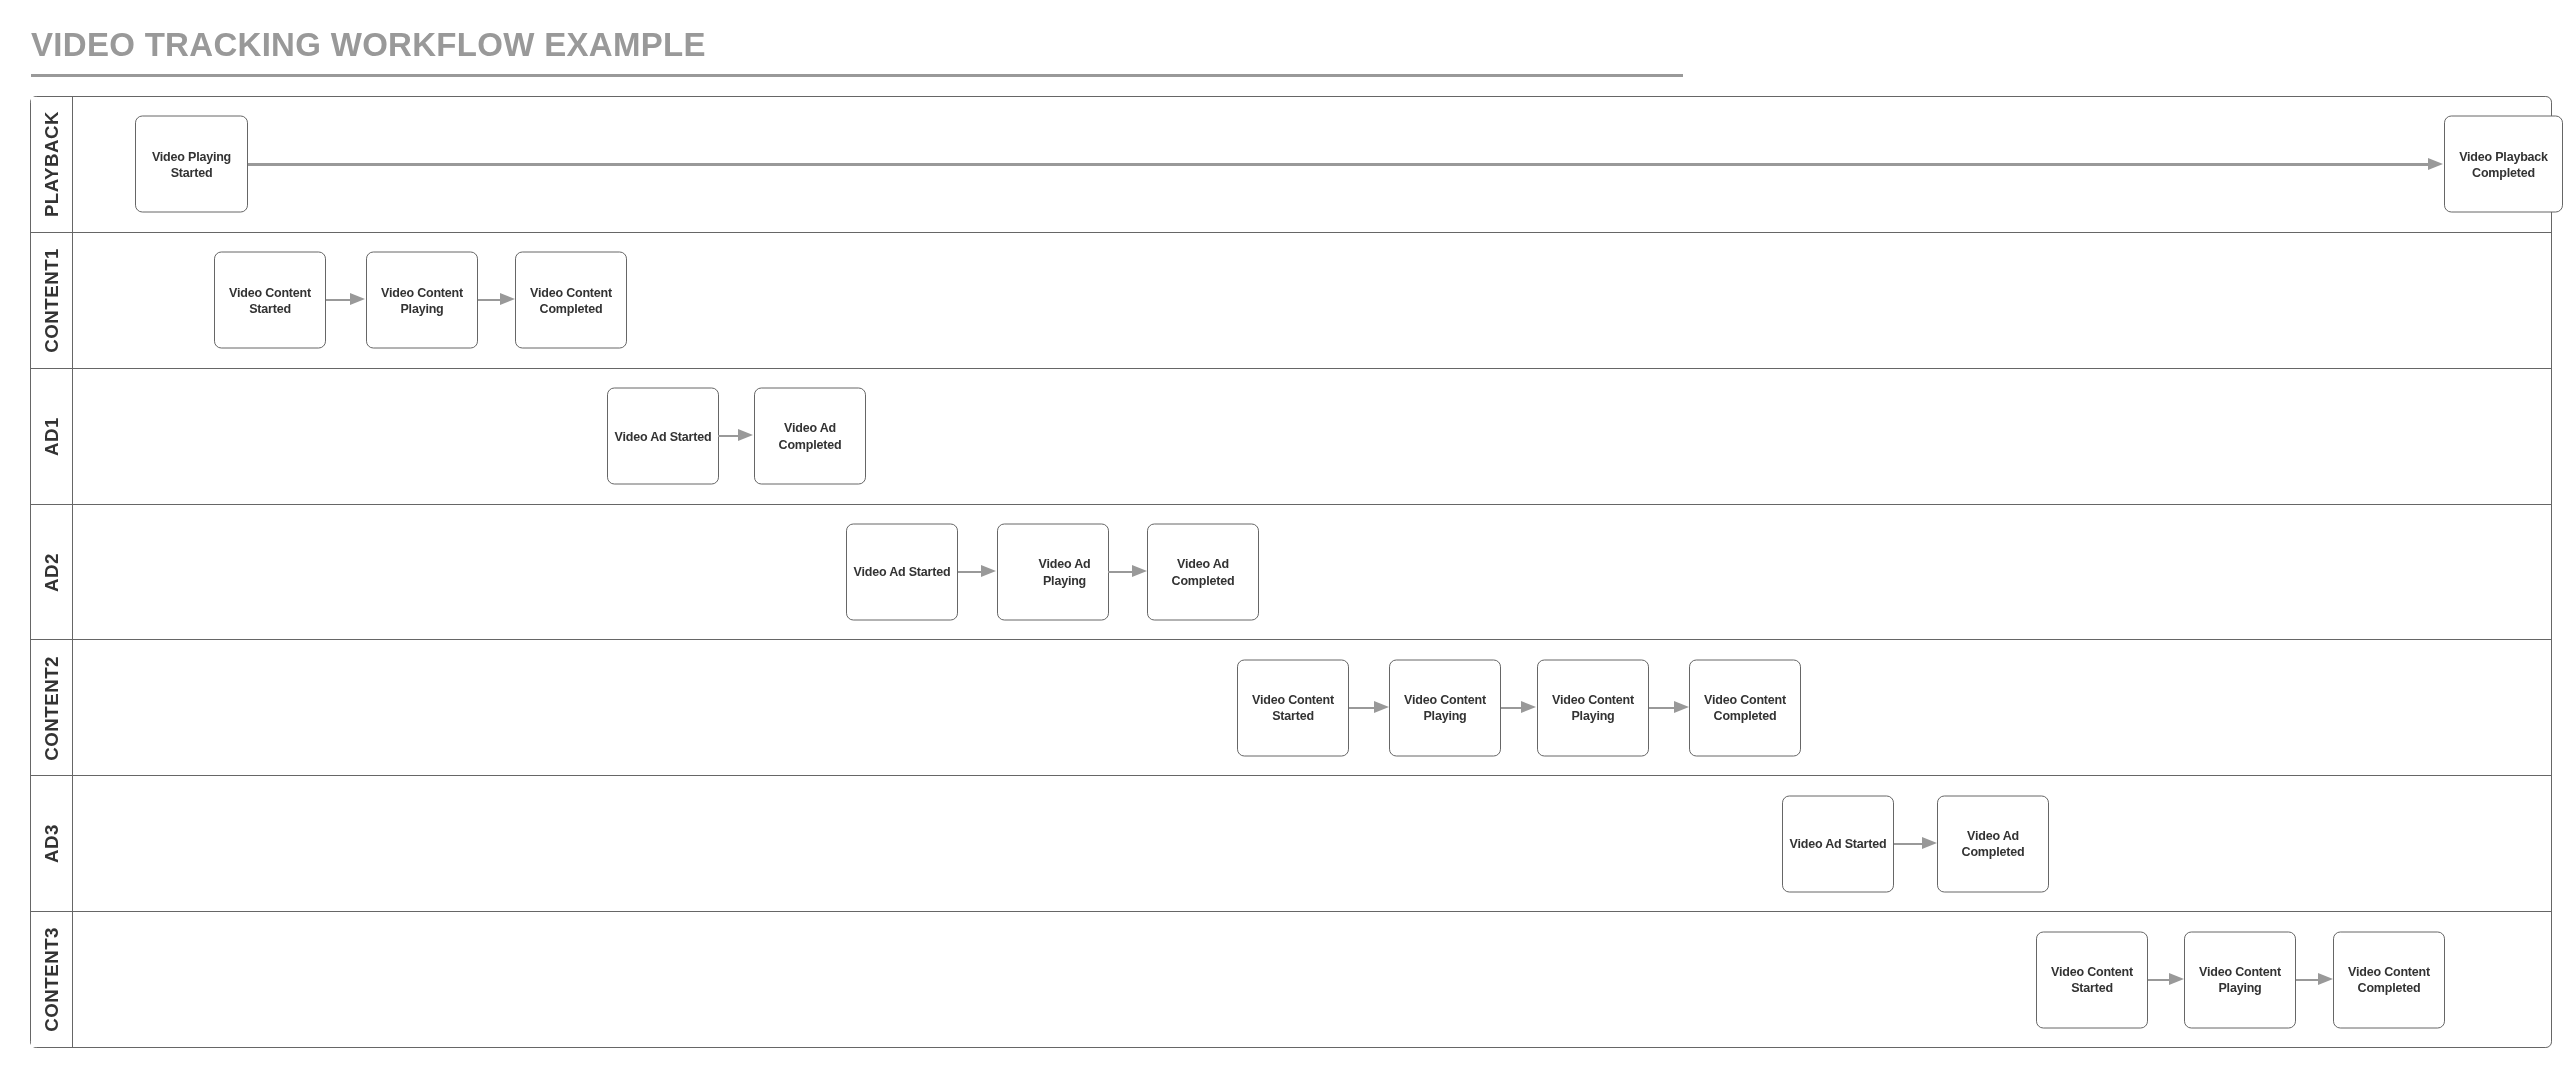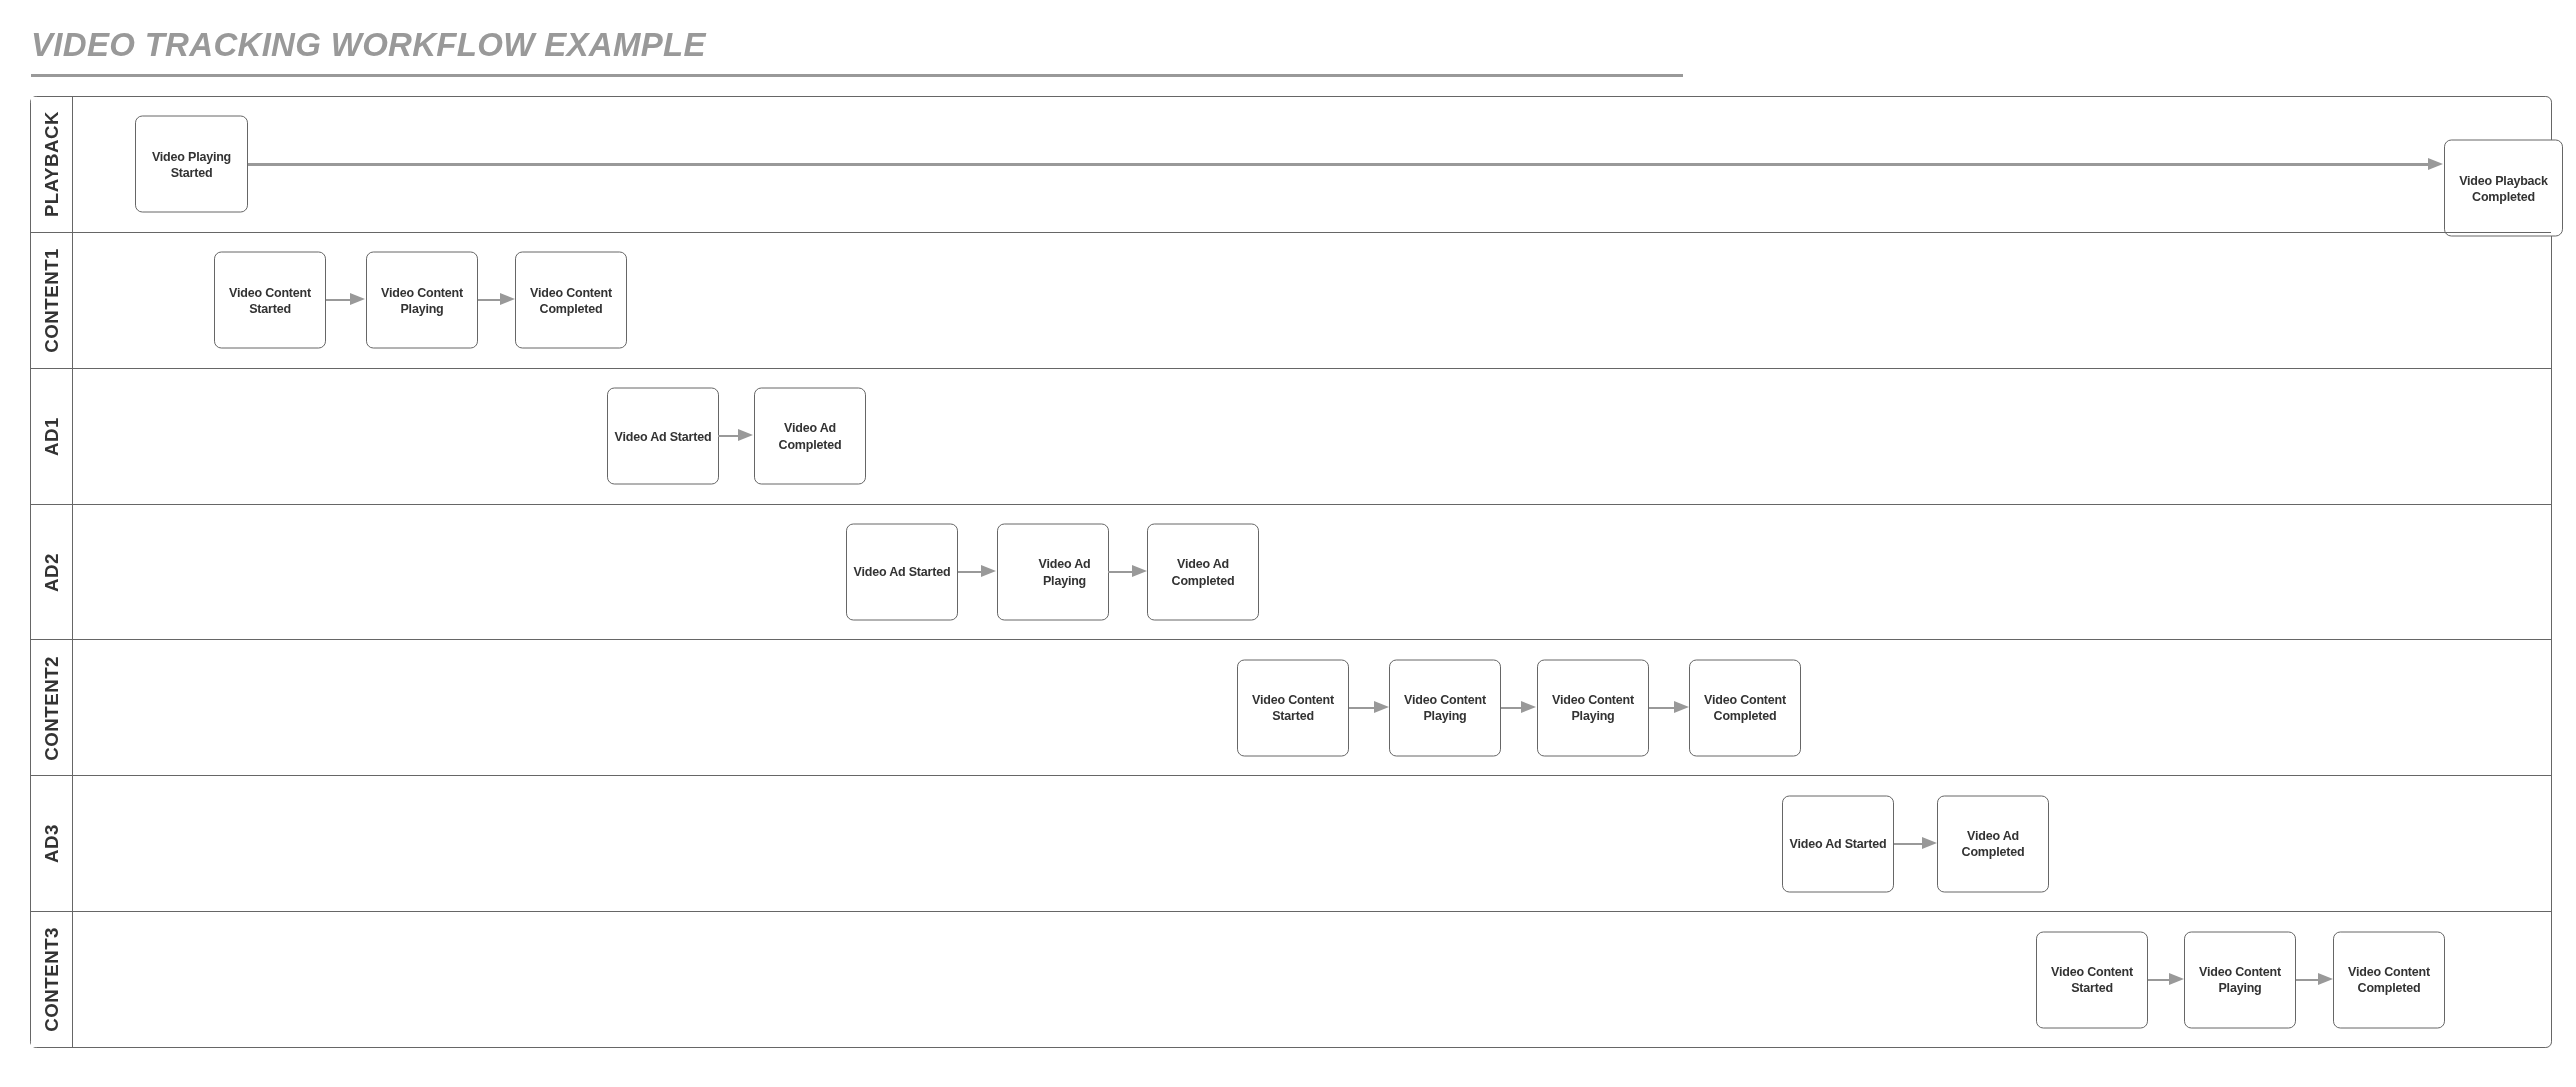--- a/index.html
+++ b/index.html
@@ -12,21 +12,20 @@
   }
   .page-title {
     position: absolute;
     left: 31px; top: 26px;
     margin: 0;
     font-size: 33px;
     font-weight: bold;
     letter-spacing: 0.3px;
     color: #999999;
     white-space: nowrap;
-    font-style: italic;
   }
   .title-rule {
     position: absolute;
     height: 2.6px;
     background: #999999;
   }
   .pool {
     position: absolute;
     display: flex;
     flex-direction: column;
@@ -111,21 +110,21 @@
 <div class="pool" id="pool" style="left: 30px; top: 96px; width: 2522px; height: 952px;">
     <div class="lane">
       <div class="lane-header">
         <span class="lane-label">PLAYBACK</span>
       </div>
       <div class="node" style="left: 104px; width: 113px;">Video Playing Started</div>
       <div class="connector">
         <div class="connector-line" style="left: 217px; width: 2182px;"></div>
         <div class="connector-head" style="left: 2397px;"></div>
       </div>
-      <div class="node" style="left: 2413px; width: 119px; margin-top: 24px;">Video Playback Completed</div>
+      <div class="node" style="left: 2413px; width: 119px;">Video Playback Completed</div>
     </div>
     <div class="lane">
       <div class="lane-header">
         <span class="lane-label">CONTENT1</span>
       </div>
       <div class="node" style="left: 183px; width: 112px;">Video Content Started</div>
       <div class="connector">
         <div class="connector-line" style="left: 295px; width: 26.5px;"></div>
         <div class="connector-head" style="left: 319px;"></div>
       </div>

